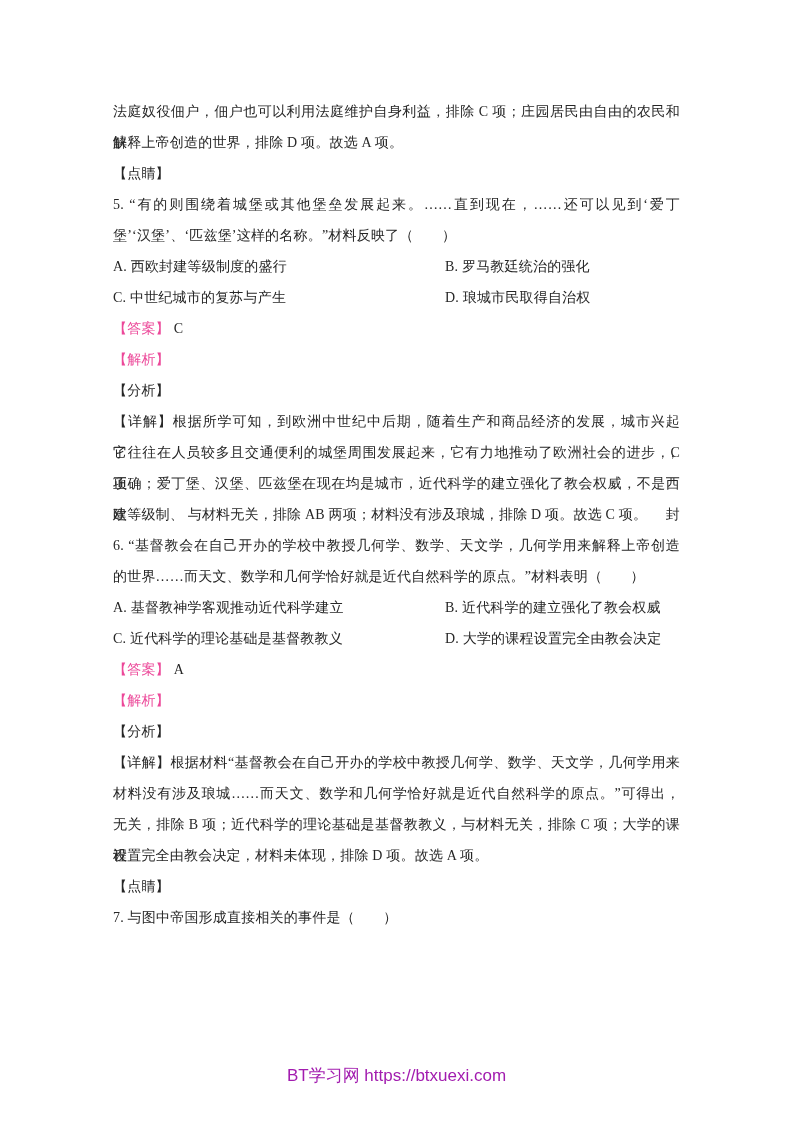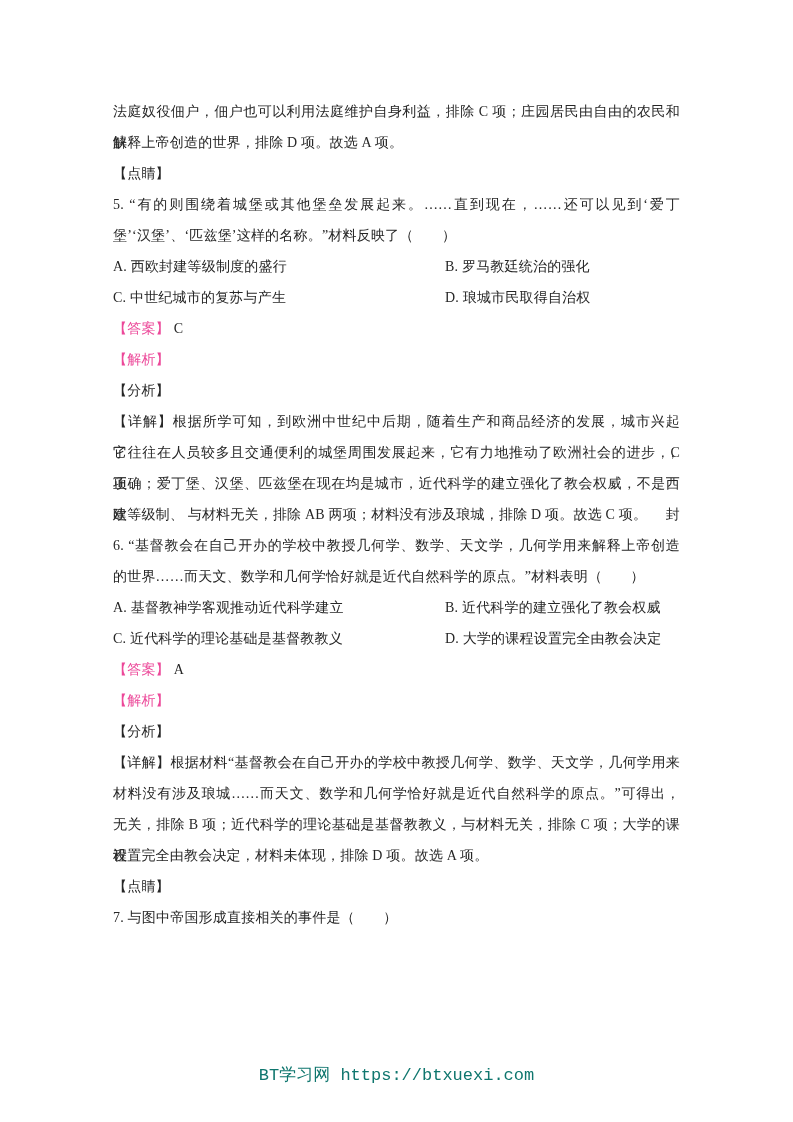--- a/index.html
+++ b/index.html
@@ -29,24 +29,24 @@
     text-align-last: justify;
   }
   .opt-left { display: inline-block; width: 332px; white-space: nowrap; }
   .opt-right { display: inline-block; white-space: nowrap; }
   .accent { color: #ec4899; }
   .ans-val { margin-left: 4px; }
   .footer {
     position: absolute;
     left: 0; top: 1064px; width: 100%;
     text-align: center;
-    font-family: Liberation Mono, monospace;
+    font-family: Liberation Sans, sans-serif;
     font-size: 17px;
     line-height: 24px;
-    color: #0f766e;
+    color: #a21caf;
   }
 </style>
 </head>
 <body>
 
 <div class="page">
   <div class="content">
       <div class="line fill">法庭奴役佃户，佃户也可以利用法庭维护自身利益，排除 C 项；庄园居民由自由的农民和缺</div>
       <div class="line">解释上帝创造的世界，排除 D 项。故选 A 项。</div>
       <div class="line">【点睛】</div>

